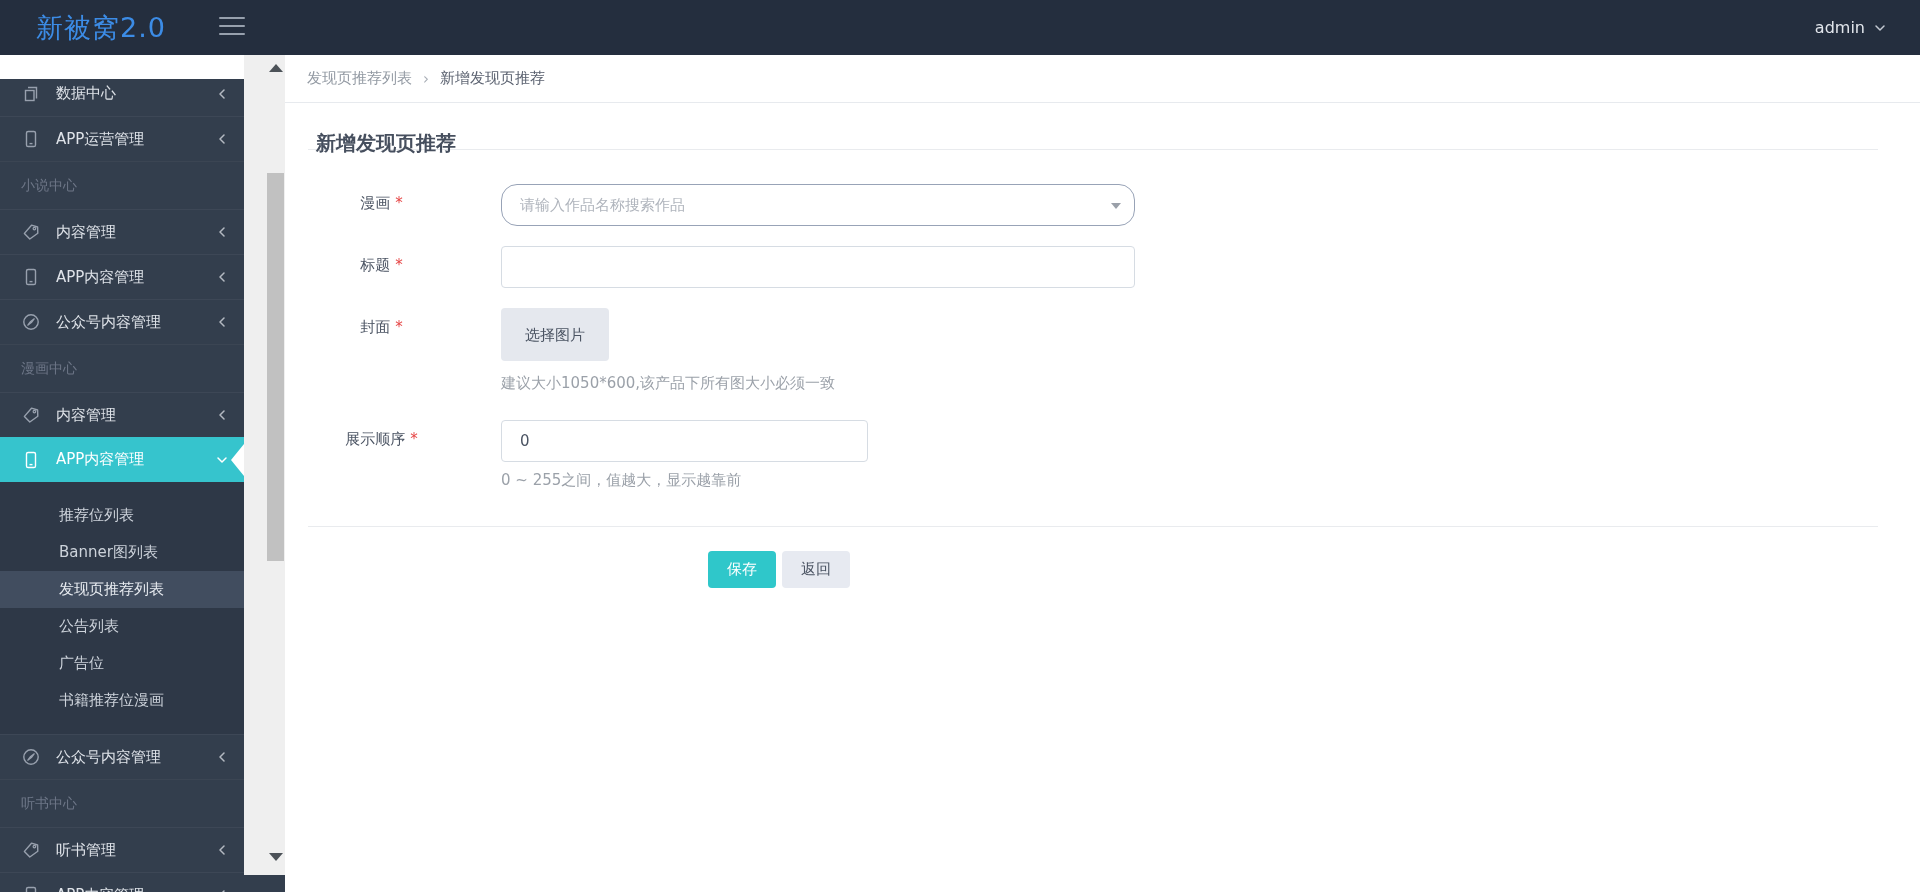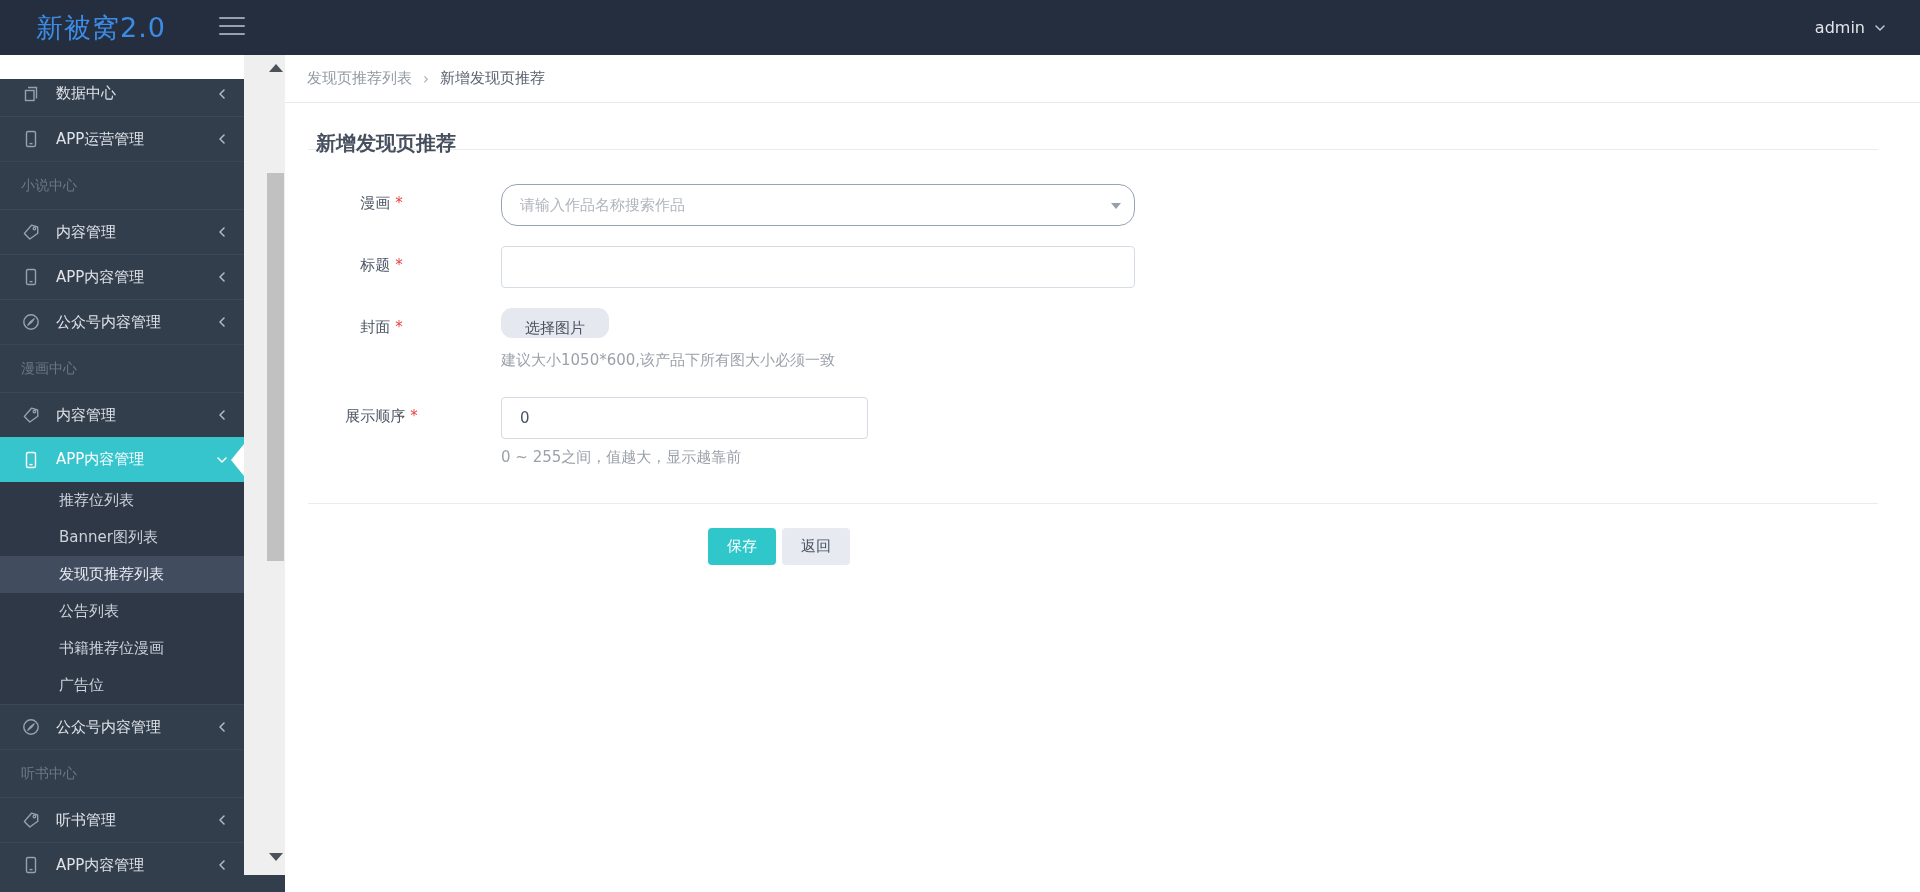--- a/index.html
+++ b/index.html
@@ -19,21 +19,21 @@
   .m-item{height:45px;display:flex;align-items:center;padding:0 16px 0 21px;color:#dfe3e9;font-size:15px;border-top:1px solid rgba(255,255,255,0.05);cursor:pointer;box-sizing:border-box;}
   .m-item:first-child{border-top:none;}
   .m-item .mi-icon{width:20px;height:20px;margin-right:15px;flex:0 0 20px;opacity:.85;}
   .m-item .mi-label{flex:1;}
   .m-item .chev{width:12px;height:12px;flex:0 0 12px;opacity:.75;}
   .m-section{height:47px;line-height:47px;padding-left:21px;color:#6d7687;font-size:14px;border-top:1px solid rgba(255,255,255,0.04);}
   .m-item.active{background:#36c4cd;color:#fff;position:relative;border-top:none;}
   .m-item.active .mi-icon,.m-item.active .chev{opacity:1;}
   .notch{position:absolute;right:0;top:50%;margin-top:-16px;width:0;height:0;
          border-top:16px solid transparent;border-bottom:16px solid transparent;border-right:13px solid #ffffff;}
-  .submenu{background:#2e3847;padding:0 0;}
+  .submenu{background:#2e3847;padding:15px 0;}
   .s-item{height:37px;line-height:37px;padding-left:59px;color:#cdd3db;font-size:15px;cursor:pointer;}
   .s-item.selected{background:#414d5f;color:#e8ecf1;}
 
   
   .scrollstrip{position:absolute;left:244px;top:55px;width:41px;height:820px;background:#efefef;z-index:20;}
   .scroll-thumb{position:absolute;left:23px;top:118px;width:17px;height:388px;background:#c1c1c1;}
   .arr{position:absolute;left:25px;width:0;height:0;cursor:pointer;}
   .arr-up{top:9px;border-left:7px solid transparent;border-right:7px solid transparent;border-bottom:8px solid #4c5258;}
   .arr-down{bottom:14px;border-left:7px solid transparent;border-right:7px solid transparent;border-top:8px solid #4c5258;}
 
@@ -49,21 +49,21 @@
   .form{padding-top:34px;}
   .frow{display:flex;margin-bottom:20px;}
   .flabel{width:193px;text-align:center;color:#4a5362;font-size:15px;padding-top:10px;flex:0 0 193px;}
   .req{color:#e64545;margin-left:5px;}
   .fctrl{margin-left:23px;}
   .select{position:relative;width:634px;height:42px;box-sizing:border-box;border:1px solid #98a3b7;border-radius:16px;cursor:pointer;background:#fff;}
   .select .ph{line-height:40px;padding-left:18px;color:#b0b5bd;font-size:15px;}
   .sel-arrow{position:absolute;right:13px;top:18px;width:0;height:0;border-left:5px solid transparent;border-right:5px solid transparent;border-top:6px solid #9aa0a9;}
   .tinput{width:634px;height:42px;box-sizing:border-box;border:1px solid #d6dce3;border-radius:4px;padding:0 18px;font-size:15px;color:#4a5362;outline:none;font-family:inherit;}
   .ninput{width:367px;height:42px;box-sizing:border-box;border:1px solid #d6dce3;border-radius:4px;padding:0 18px;font-size:15px;color:#4a5362;outline:none;font-family:inherit;}
-  .upload-btn{display:inline-block;height:30px;line-height:40px;padding:0 24px;background:#e5e8ee;border:none;border-radius:11px;color:#4a5362;font-size:15px;cursor:pointer;font-family:inherit;}
+  .upload-btn{display:inline-block;height:53px;line-height:40px;padding:0 24px;background:#e5e8ee;border:none;border-radius:4px;color:#4a5362;font-size:15px;cursor:pointer;font-family:inherit;}
   .hint{color:#9ba1a9;font-size:15px;margin-top:13px;}
   .hint.tight{margin-top:9px;}
 
   .actions{margin-top:24px;margin-left:423px;display:flex;gap:6px;padding-bottom:40px;}
   .btn{height:37px;padding:0 19px;border:none;border-radius:4px;font-size:15px;cursor:pointer;font-family:Liberation Serif, serif;}
   .btn-save{background:#2fc7ca;color:#fff;}
   .btn-back{background:#e7eaf1;color:#4a5362;}
 
   .icon-svg{display:block;width:100%;height:100%;}
 </style>
@@ -204,22 +204,22 @@
             <use href="#i-chev-down"></use>
           </svg>
         <span class="notch"></span>
       </div>
 
       <div class="submenu">
         <div class="s-item">推荐位列表</div>
         <div class="s-item">Banner图列表</div>
         <div class="s-item selected">发现页推荐列表</div>
         <div class="s-item">公告列表</div>
+        <div class="s-item">广告位</div>
         <div class="s-item">书籍推荐位漫画</div>
-        <div class="s-item">广告位</div>
       </div>
 
       <div class="m-item">
         <span class="mi-icon" style="color:#aab2bf">
             <svg class="icon-svg">
               <use href="#i-compass"></use>
             </svg>
           </span>
         <span class="mi-label">公众号内容管理</span>
         <svg class="chev">

